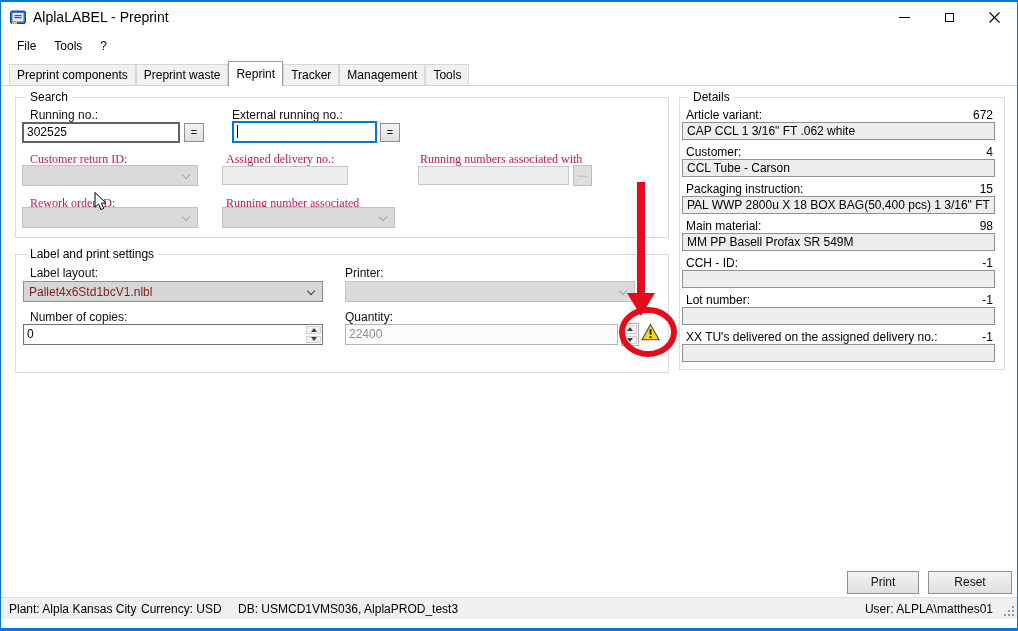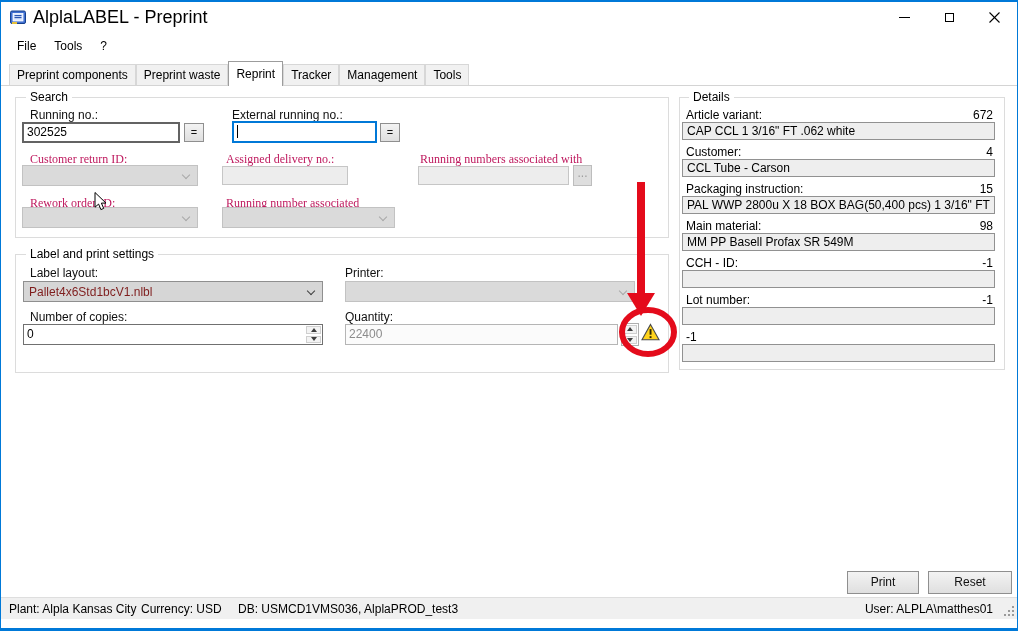--- a/index.html
+++ b/index.html
@@ -6,21 +6,21 @@
   *{box-sizing:border-box;}
   .window{
     position:relative;width:1018px;height:631px;
     border:1px solid #0079d8;border-top-width:2px;border-bottom-width:3px;
     background:#fff;overflow:hidden;
     font-family:"Liberation Sans",sans-serif;font-size:12px;color:#000;
   }
   
   .titlebar{height:30px;display:flex;align-items:center;background:#fff;}
   .app-icon{width:16px;height:15px;margin:0 7px 0 9px;flex:none;}
-  .title-text{font-size:18px;}
+  .title-text{font-size:14px;}
   .win-controls{margin-left:auto;display:flex;height:100%;}
   .win-btn{width:45px;height:100%;display:flex;align-items:center;justify-content:center;}
   .glyph-min{width:11px;height:1px;background:#000;}
   .glyph-max{width:9px;height:9px;border:1px solid #000;}
   
   .menubar{height:27px;display:flex;align-items:center;padding-left:7px;background:#fff;}
   .menu-item{padding:4px 9px;}
   
   .tab-underline{position:absolute;left:0;top:83px;width:100%;height:1px;background:#d4d4d4;}
   .tabstrip{position:absolute;left:8px;top:59px;height:25px;display:flex;align-items:flex-end;z-index:2;}
@@ -211,20 +211,21 @@
     </div>
     <div class="d-row">
       <div class="d-label-line">
           <span>Lot number:</span>
           <span>-1</span>
         </div>
       <div class="d-field"></div>
     </div>
     <div class="d-row">
       <div class="d-label-line">
+          <span>XX TU's delivered on the assigned delivery no.:</span>
           <span>-1</span>
         </div>
       <div class="d-field"></div>
     </div>
   </div>
 
   <div class="btn push" style="left:846px;top:569px;width:72px;height:23px;">Print</div>
   <div class="btn push" style="left:927px;top:569px;width:84px;height:23px;">Reset</div>
 
   <div class="statusbar">

